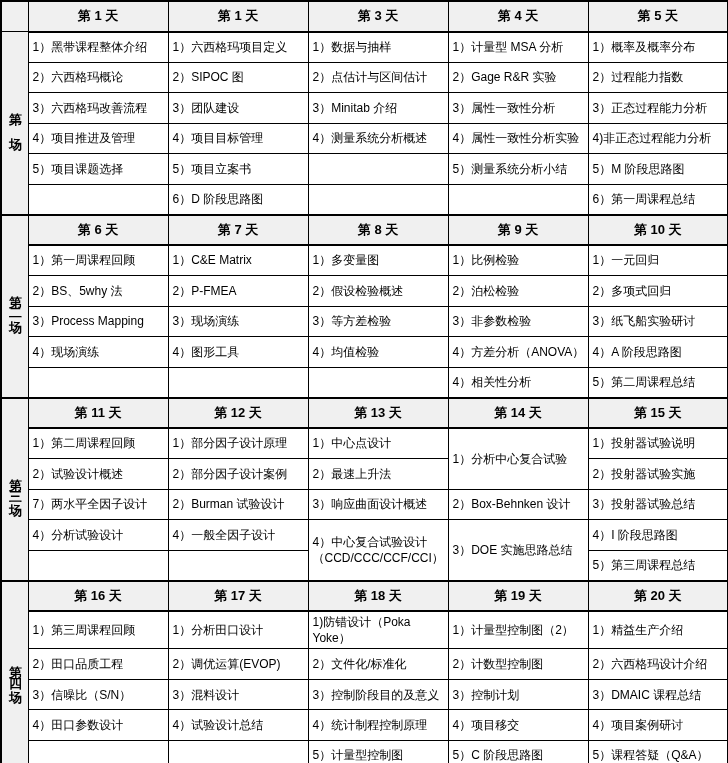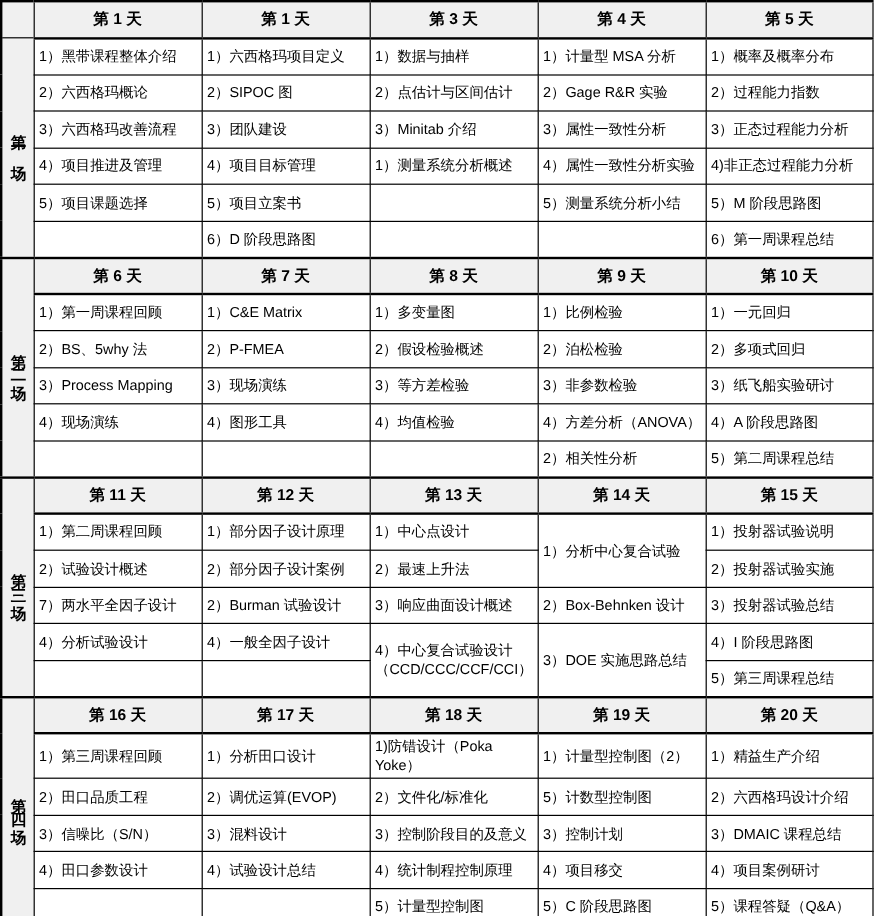--- a/index.html
+++ b/index.html
@@ -97,21 +97,21 @@
     <tr>
       <td class="course">3）六西格玛改善流程</td>
       <td class="course">3）团队建设</td>
       <td class="course">3）Minitab 介绍</td>
       <td class="course">3）属性一致性分析</td>
       <td class="course">3）正态过程能力分析</td>
     </tr>
     <tr>
       <td class="course">4）项目推进及管理</td>
       <td class="course">4）项目目标管理</td>
-      <td class="course">1）测量系统分析概述</td>
+      <td class="course">4）测量系统分析概述</td>
       <td class="course">4）属性一致性分析实验</td>
       <td class="course">4)非正态过程能力分析</td>
     </tr>
     <tr>
       <td class="course">5）项目课题选择</td>
       <td class="course">5）项目立案书</td>
       <td class="course"></td>
       <td class="course">5）测量系统分析小结</td>
       <td class="course">5）M 阶段思路图</td>
     </tr>
@@ -158,21 +158,21 @@
       <td class="course">4）现场演练</td>
       <td class="course">4）图形工具</td>
       <td class="course">4）均值检验</td>
       <td class="course">4）方差分析（ANOVA）</td>
       <td class="course">4）A 阶段思路图</td>
     </tr>
     <tr>
       <td class="course"></td>
       <td class="course"></td>
       <td class="course"></td>
-      <td class="course">2）相关性分析</td>
+      <td class="course">4）相关性分析</td>
       <td class="course">5）第二周课程总结</td>
     </tr>
   </tbody>
 
   <tbody>
     <tr>
       <td class="session boundary" rowspan="6"><span class="vtext">第三场</span></td>
       <th class="day-header">第 11 天</th>
       <th class="day-header">第 12 天</th>
       <th class="day-header">第 13 天</th>
@@ -227,21 +227,21 @@
       <td class="course">1）第三周课程回顾</td>
       <td class="course">1）分析田口设计</td>
       <td class="course">1)防错设计（Poka Yoke）</td>
       <td class="course">1）计量型控制图（2）</td>
       <td class="course">1）精益生产介绍</td>
     </tr>
     <tr>
       <td class="course">2）田口品质工程</td>
       <td class="course">2）调优运算(EVOP)</td>
       <td class="course">2）文件化/标准化</td>
-      <td class="course">5）计数型控制图</td>
+      <td class="course">2）计数型控制图</td>
       <td class="course">2）六西格玛设计介绍</td>
     </tr>
     <tr>
       <td class="course">3）信噪比（S/N）</td>
       <td class="course">3）混料设计</td>
       <td class="course">3）控制阶段目的及意义</td>
       <td class="course">3）控制计划</td>
       <td class="course">3）DMAIC 课程总结</td>
     </tr>
     <tr>

